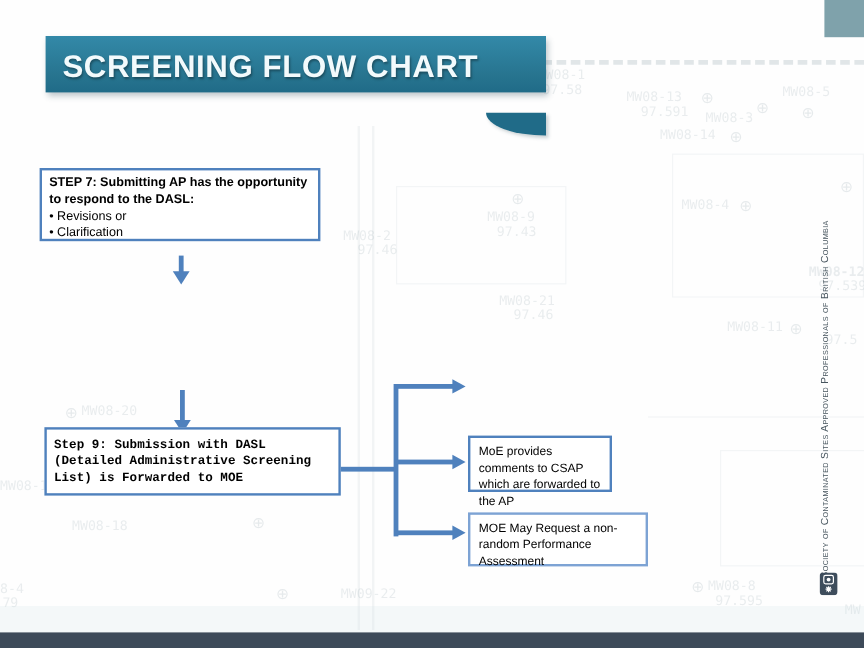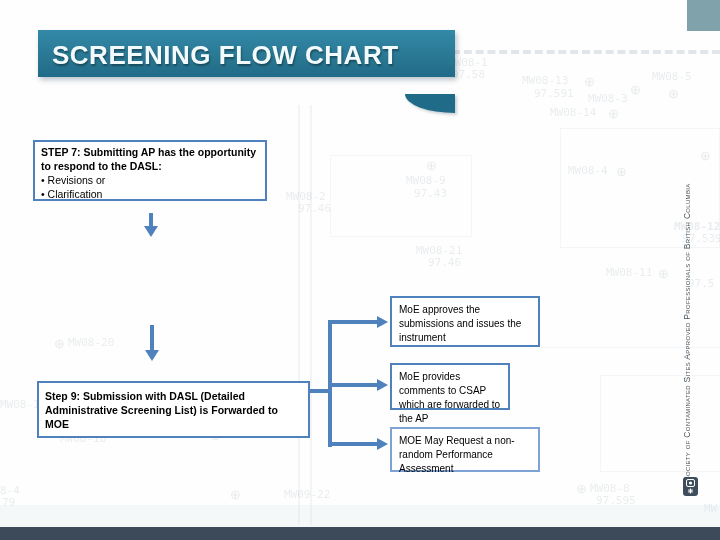--- a/index.html
+++ b/index.html
@@ -28,21 +28,21 @@
   .corner-square{position:absolute;left:687px;top:0;width:33px;height:31px;
           background:#7fa2ab;z-index:4;}
 
   
   .fbox{position:absolute;background:#ffffff;border:2px solid #4f81bd;
         color:#000;z-index:6;box-sizing:border-box;}
   .fbox .bd{padding:3px 6px;font-size:10.5px;line-height:14px;}
   .fbox .hd{font-weight:bold;}
   #box-step7{left:33px;top:140px;width:234px;height:61px;}
   #box-step8{left:33px;top:238px;width:238px;height:85px;}
-  #box-step9{left:37px;top:381px;width:273px;height:57px;}
+  #box-step9{left:37px;top:356px;width:247px;height:57px;font-family:Liberation Mono, monospace;}
   #box-step9 .bd{font-weight:bold;padding-top:6px;}
   .rbox{position:absolute;background:#ffffff;border:2px solid #4f81bd;z-index:6;box-sizing:border-box;}
   .rbox .bd{padding:5px 7px;font-size:10px;line-height:14px;color:#000;}
   #box-r1{left:390px;top:296px;width:150px;height:51px;}
   #box-r2{left:390px;top:363px;width:120px;height:47px;}
   #box-r3{left:390px;top:427px;width:150px;height:45px;border-color:#7da3d4;}
 
   
   .cline{position:absolute;background:#4f81bd;z-index:5;}
   .ah-down{position:absolute;width:0;height:0;z-index:5;
@@ -130,23 +130,20 @@
       <div>• Revisions or</div>
       <div>• Clarification</div>
     </div>
   </div>
 
 
   <div class="fbox" id="box-step9">
     <div class="bd">Step 9:  Submission with DASL (Detailed Administrative Screening List) is Forwarded to MOE</div>
   </div>
 
-  <div class="rbox" id="box-r1">
-    <div class="bd">MoE approves the submissions and issues the instrument</div>
-  </div>
   <div class="rbox" id="box-r2">
     <div class="bd">MoE provides comments to CSAP which are forwarded to the AP</div>
   </div>
   <div class="rbox" id="box-r3">
     <div class="bd">MOE May Request a non-random Performance Assessment</div>
   </div>
 
   <div class="cline" style="left:149px;top:213px;width:4px;height:15px;"></div>
   <div class="ah-down" style="left:144px;top:226px;"></div>
 

